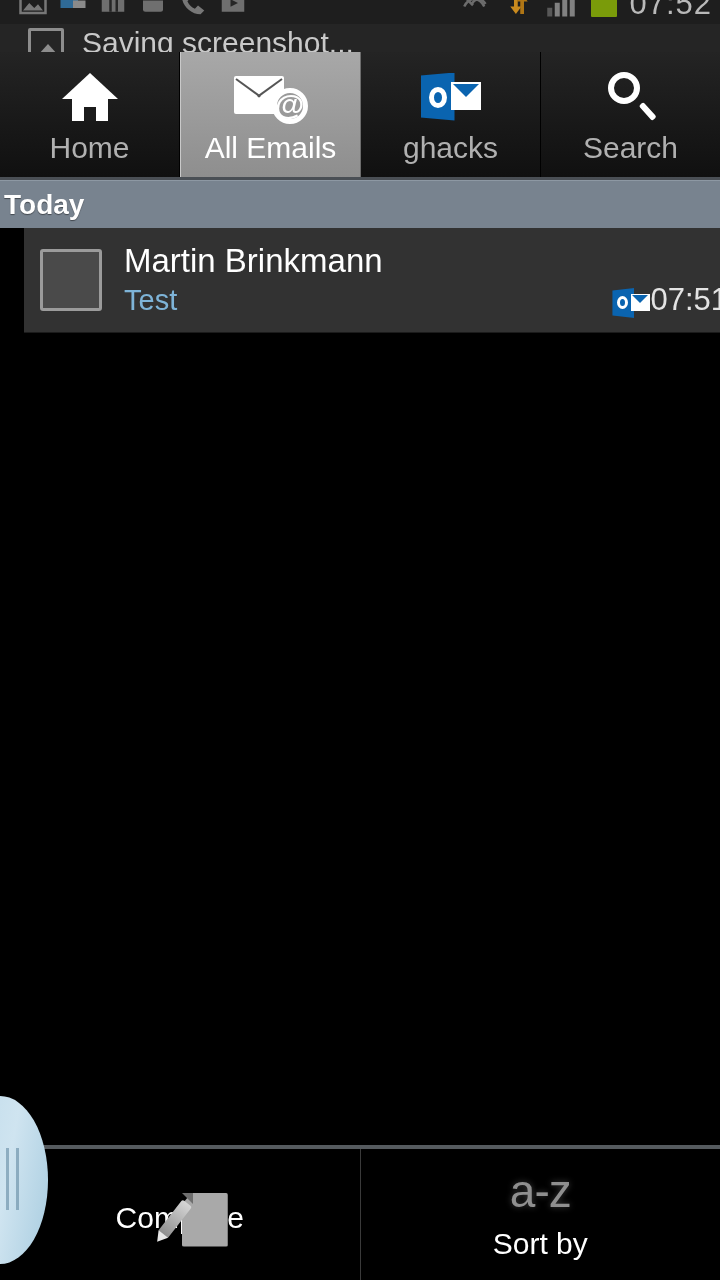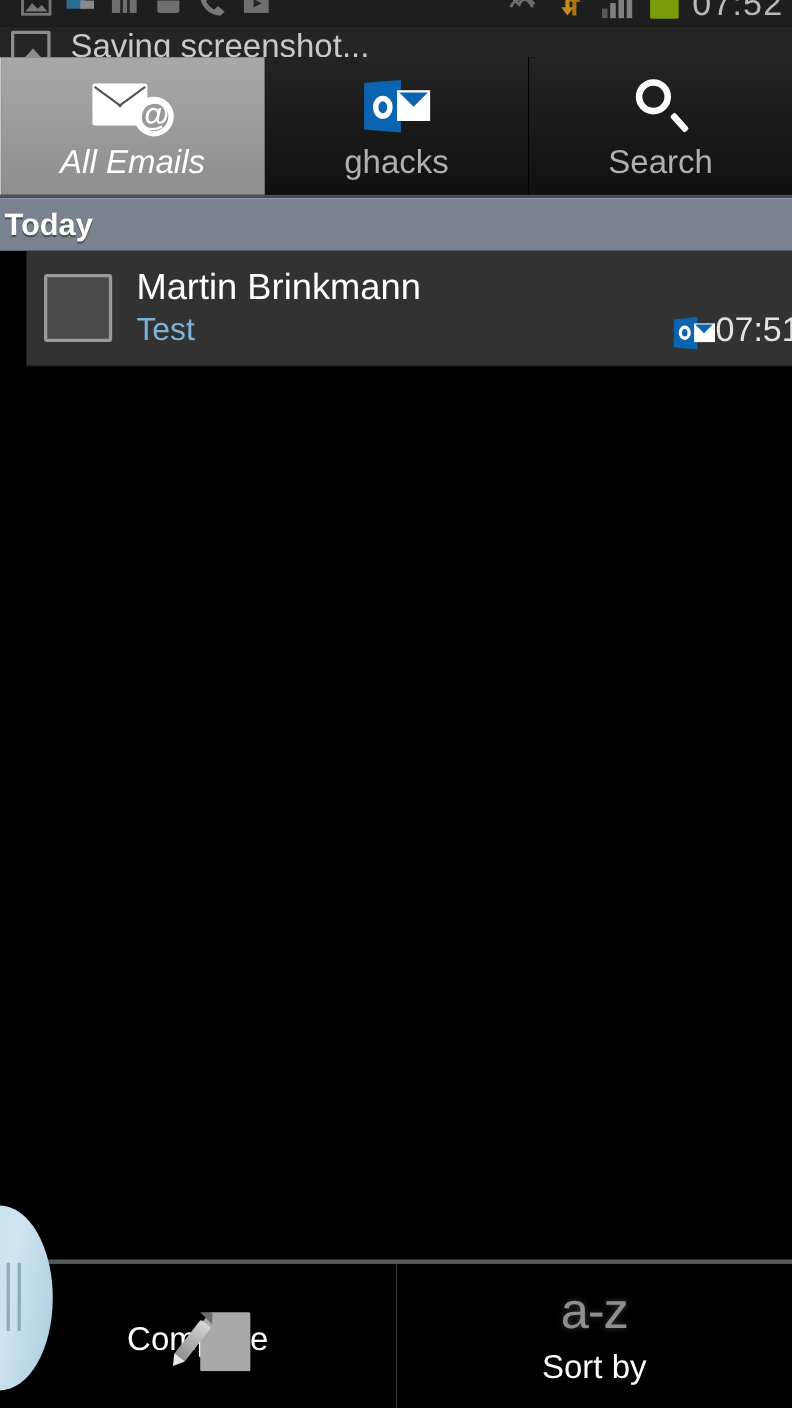--- a/index.html
+++ b/index.html
@@ -23,21 +23,21 @@
     color:#b9b9b9; font-size:31px; letter-spacing:1px;
     font-family:"Liberation Sans", sans-serif;
   }
   .sb-batt{ width:26px; height:26px; background:#7a9b0a; display:block; border-radius:1px; }
 
   
   .notif{
     position:absolute; top:24px; left:0; width:720px; height:28px;
     background:#252525; overflow:hidden;
   }
-  .notif-inner{ display:flex; align-items:center; gap:18px; padding-left:10px; margin-top:2px; }
+  .notif-inner{ display:flex; align-items:center; gap:18px; padding-left:28px; margin-top:2px; }
   .notif-ico{
     width:36px; height:30px; border:3px solid #8d8d8d; border-radius:2px;
     position:relative; overflow:hidden; flex:none;
   }
   .notif-ico:after{
     content:""; position:absolute; bottom:0; left:7px;
     border-left:10px solid transparent; border-right:10px solid transparent;
     border-bottom:11px solid #8d8d8d;
   }
   .notif-txt{ color:#c9c9c9; font-size:30px; white-space:nowrap; }
@@ -58,21 +58,21 @@
   .tab:last-child{ border-right:none; }
   .tab.active{
     background:linear-gradient(#a8a8a8,#8e8e8e);
     border-left:1px solid #c9c9c9; border-right:1px solid #6d6d6d;
   }
   .tab-ico{ height:56px; display:flex; align-items:center; justify-content:center; }
   .tab-lbl{
     font-size:30px; color:#b0b0b0; margin-top:6px;
     font-family:"Liberation Sans", sans-serif;
   }
-  .tab.active .tab-lbl{ color:#ffffff;font-style:italic; }
+  .tab.active .tab-lbl{ color:#ffffff; }
 
   
   .ic-home{ width:56px; height:48px; position:relative; }
   .ic-home:before{
     content:""; position:absolute; top:0; left:0;
     border-left:28px solid transparent; border-right:28px solid transparent;
     border-bottom:26px solid #fff;
   }
   .ic-home:after{
     content:""; position:absolute; top:24px; left:10px;
@@ -302,20 +302,28 @@
 
   <div class="notif">
     <div class="notif-inner">
       <span class="notif-ico"></span>
       <span class="notif-txt">Saving screenshot...</span>
     </div>
   </div>
 
   <div class="tabbar">
 
+    <div class="tab">
+      <span class="tab-ico">
+        <span class="ic-home">
+            <span class="door"></span>
+          </span>
+      </span>
+      <span class="tab-lbl">Home</span>
+    </div>
 
     <div class="tab active">
       <span class="tab-ico">
         <span class="ic-mailat">
           <span class="env"></span>
           <span class="at">
               <span class="at-glyph">@</span>
             </span>
         </span>
       </span>

